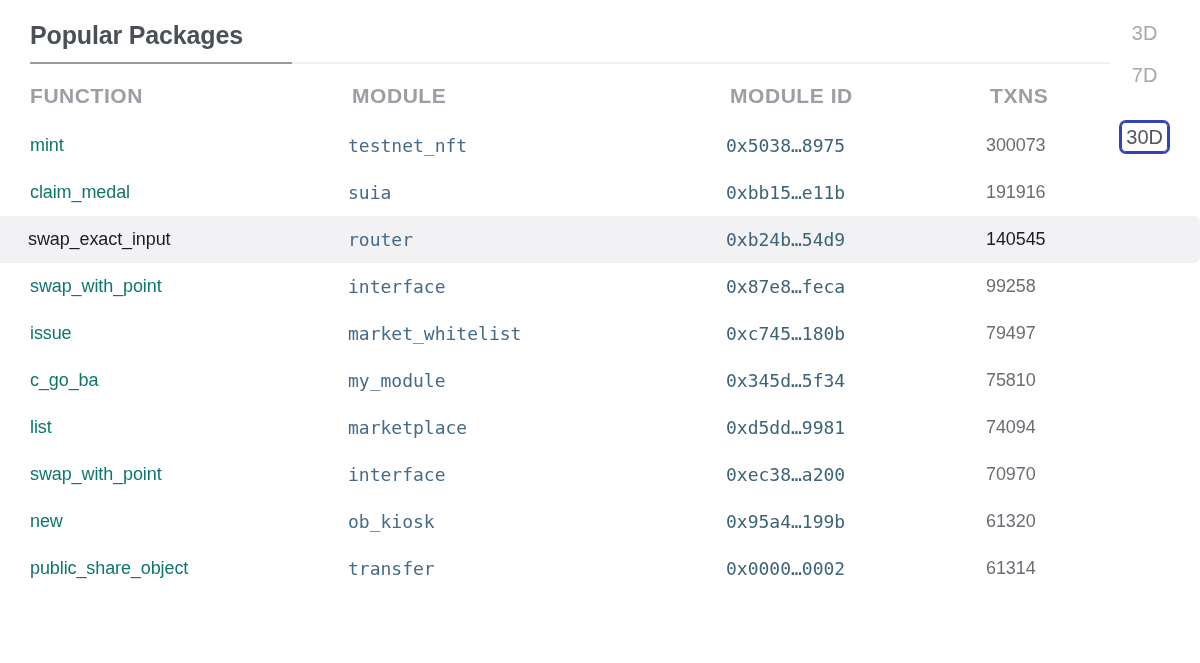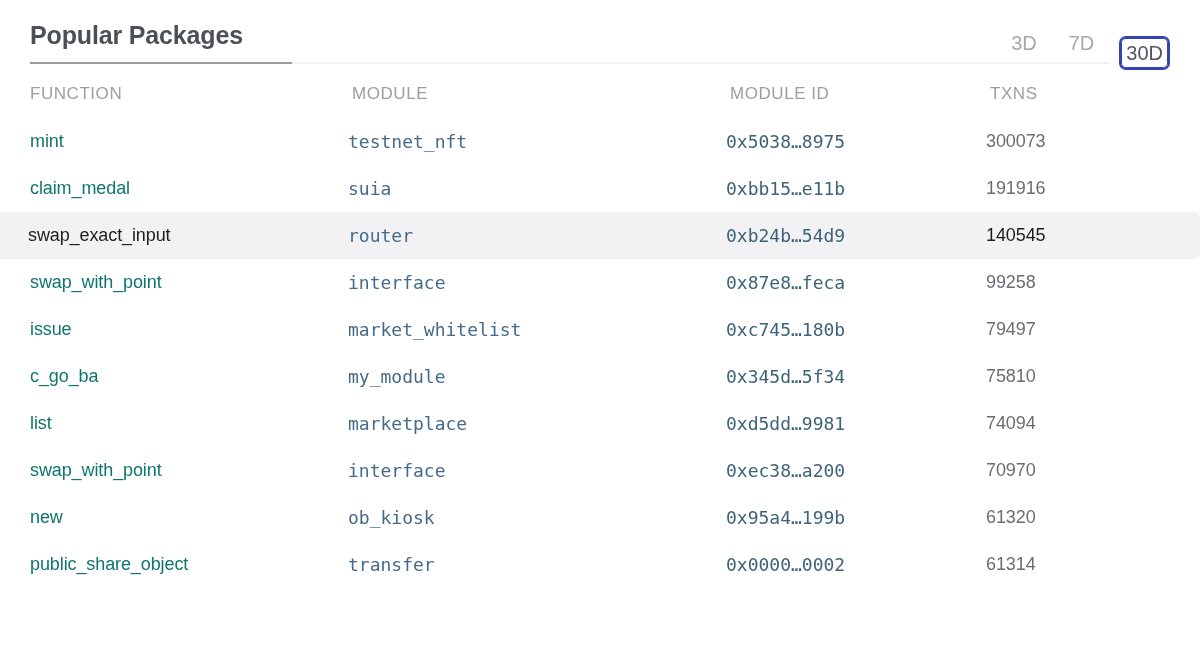--- a/index.html
+++ b/index.html
@@ -60,24 +60,25 @@
     left: 30px;
     width: 262px;
     bottom: 4px;
     height: 2px;
     background: #9a9aa2;
   }
 
   .range-group {
     display: flex;
     align-items: center;
-    gap: 18px;
+    gap: 8px;
     padding-top: 16px;
     position: relative;
     z-index: 3;
+    flex-direction: column;
   }
 
   .range-btn {
     font-family: "Liberation Sans", sans-serif;
     font-size: 20px;
     font-weight: 400;
     color: #a7a8ae;
     background: transparent;
     border: 2px solid transparent;
     border-radius: 7px;
@@ -100,22 +101,22 @@
     border-collapse: collapse;
     table-layout: fixed;
   }
   .table col.c-function { width: 348px; }
   .table col.c-module   { width: 378px; }
   .table col.c-package  { width: 260px; }
   .table col.c-txns     { width: 214px; }
 
   .table th {
     text-align: left;
-    font-size: 17px;
-    font-weight: 400;
+    font-size: 21px;
+    font-weight: 700;
     letter-spacing: 0.55px;
     color: #9d9ea5;
     padding: 16px 0 14px 4px;
     white-space: nowrap;
   }
   .table th:first-child { padding-left: 30px; }
 
   .table td {
     font-size: 18px;
     font-weight: 400;

